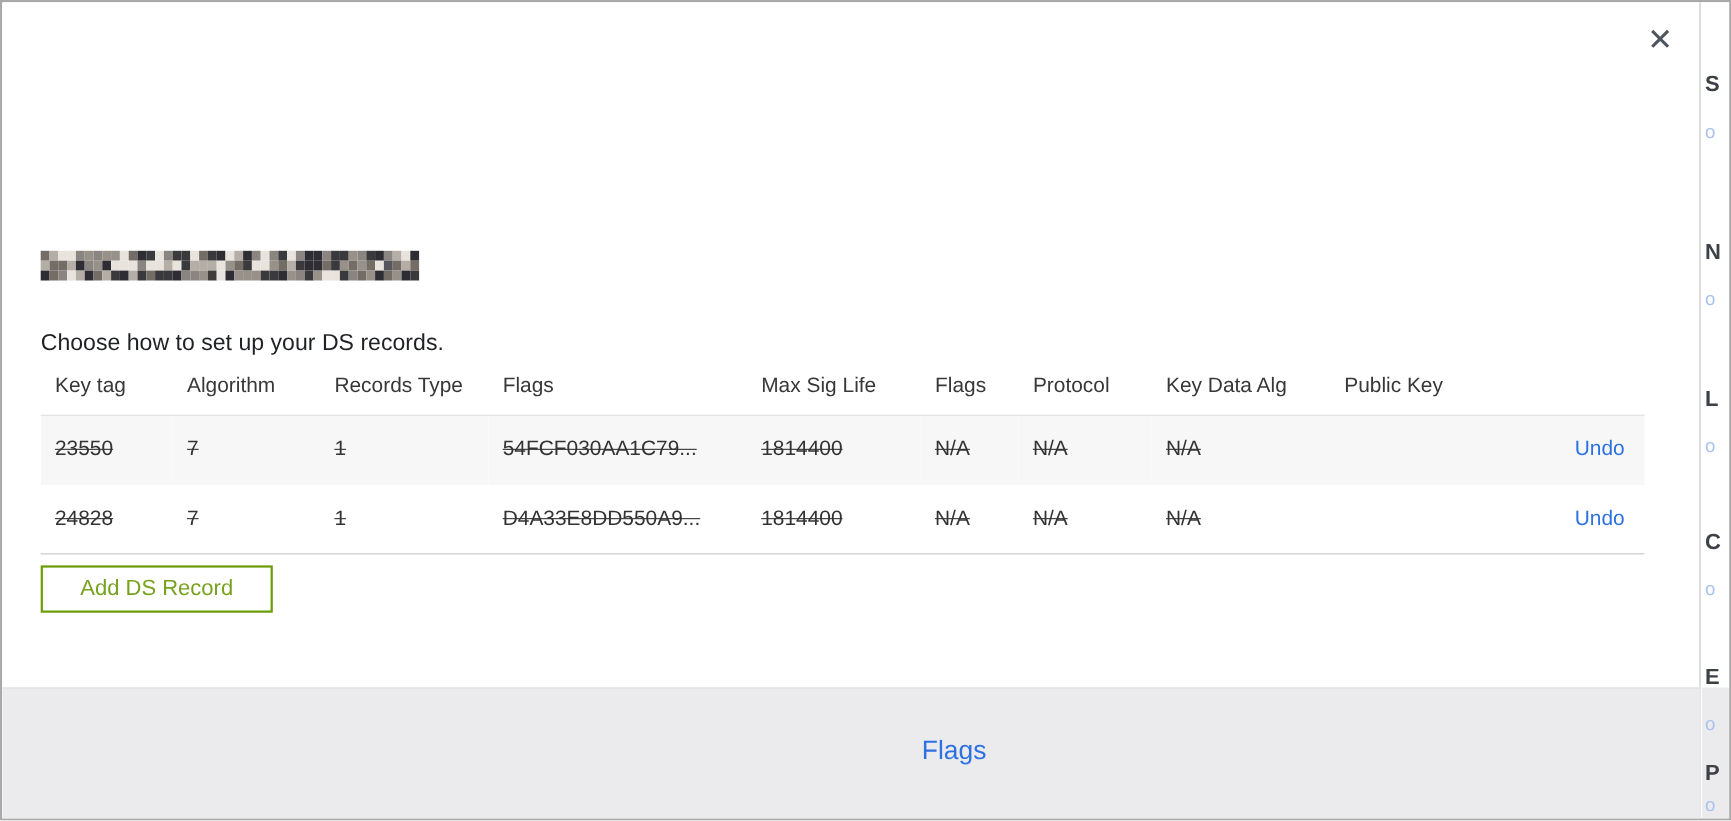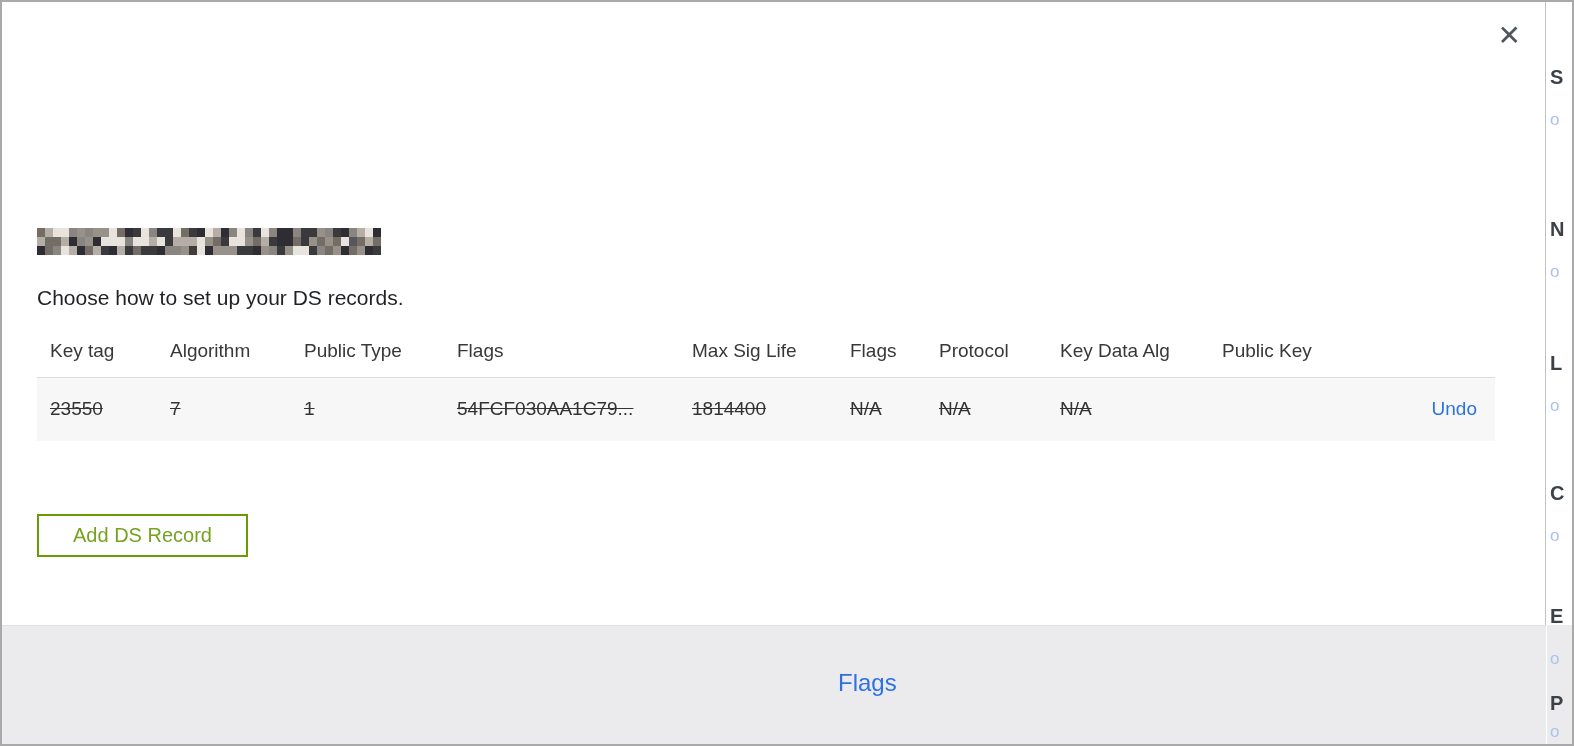--- a/index.html
+++ b/index.html
@@ -20,21 +20,21 @@
   .close-btn {
     position:absolute; top:20px; right:24px; font-size:28px; line-height:28px;
     color:#4e555e; cursor:pointer; user-select:none;
   }
   .domain-redacted {
     position:absolute; left:35px; top:226px;
     display:grid; grid-template-columns:repeat(43,8px); line-height:0;
   }
   .domain-redacted i { display:block; width:8px; height:9px; }
   .subtitle {
-    position:absolute; left:35px; top:284px; margin:0;
+    position:absolute; left:35px; top:298px; margin:0;
     font-size:21px; color:#1f2124;text-align:center;
   }
   .ds-table {
     position:absolute; left:35px; top:323px; width:1458px;
     border-collapse:collapse; table-layout:fixed; font-size:19px; color:#333;
   }
   .ds-table th {
     height:52px; text-align:left; font-weight:400; color:#383838;
     padding:0 0 0 13px; white-space:nowrap; overflow:hidden;
   }
@@ -235,21 +235,21 @@
           <col style="width:89px">
         <col style="width:121px">
           <col style="width:162px">
           <col style="width:180px">
         <col style="width:106px">
       </colgroup>
       <thead>
         <tr>
           <th>Key tag</th>
           <th>Algorithm</th>
-          <th>Public Type</th>
+          <th>Records Type</th>
           <th>Flags</th>
           <th>Max Sig Life</th>
           <th>Flags</th>
           <th>Protocol</th>
           <th>Key Data Alg</th>
           <th>Public Key</th>
           <th></th>
         </tr>
       </thead>
       <tbody>
@@ -258,20 +258,32 @@
           <td class="struck">7</td>
           <td class="struck">1</td>
           <td class="struck">54FCF030AA1C79...</td>
           <td class="struck">1814400</td>
           <td class="struck">N/A</td>
           <td class="struck">N/A</td>
           <td class="struck">N/A</td>
           <td class="struck"></td>
           <td class="undo-cell"><a class="link">Undo</a></td>
         </tr>
+        <tr class="row-even">
+          <td class="struck">24828</td>
+          <td class="struck">7</td>
+          <td class="struck">1</td>
+          <td class="struck">D4A33E8DD550A9...</td>
+          <td class="struck">1814400</td>
+          <td class="struck">N/A</td>
+          <td class="struck">N/A</td>
+          <td class="struck">N/A</td>
+          <td class="struck"></td>
+          <td class="undo-cell"><a class="link">Undo</a></td>
+        </tr>
       </tbody>
     </table>
 
     <button class="add-btn">Add DS Record</button>
 
     <div class="footer">
       <a class="link cancel-link">Flags</a>
     </div>
 
   </div>

